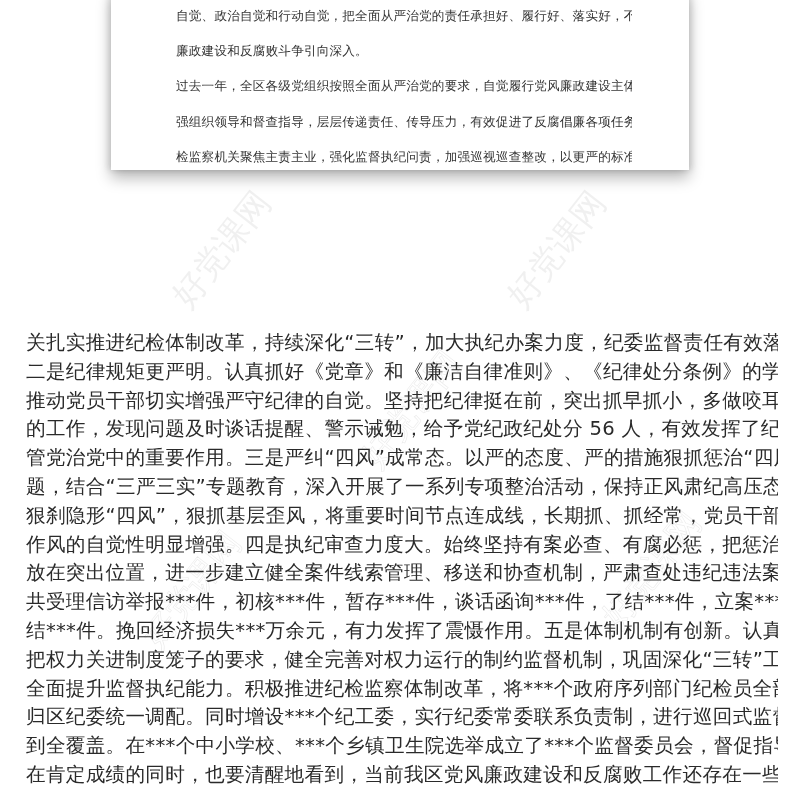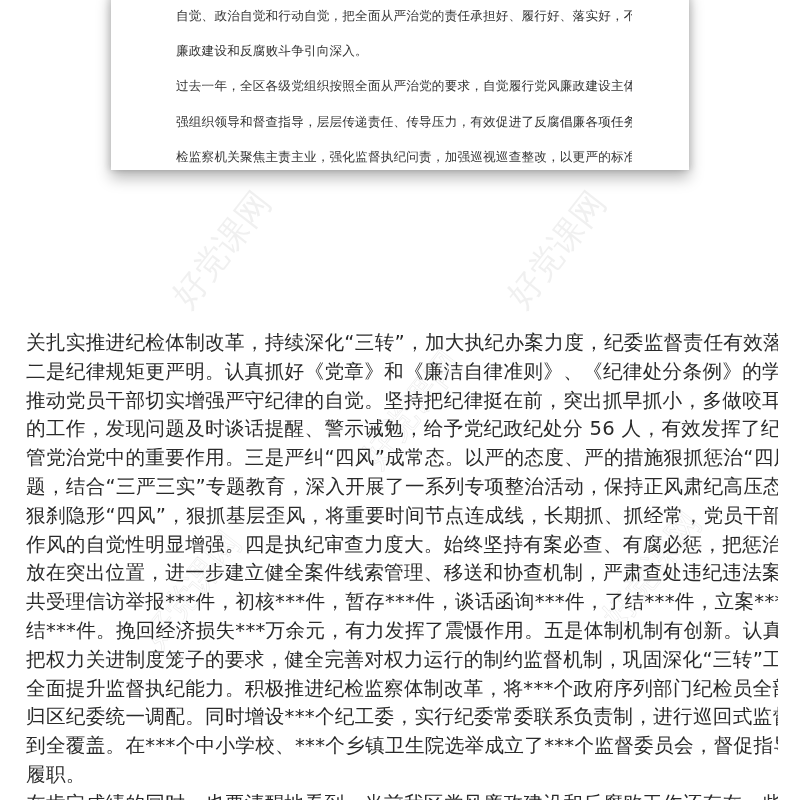--- a/index.html
+++ b/index.html
@@ -60,21 +60,20 @@
   <p>题，结合“三严三实”专题教育，深入开展了一系列专项整治活动，保持正风肃纪高压态势，</p>
   <p>狠刹隐形“四风”，狠抓基层歪风，将重要时间节点连成线，长期抓、抓经常，党员干部改进</p>
   <p>作风的自觉性明显增强。四是执纪审查力度大。始终坚持有案必查、有腐必惩，把惩治腐败</p>
   <p>放在突出位置，进一步建立健全案件线索管理、移送和协查机制，严肃查处违纪违法案件。</p>
   <p>共受理信访举报***件，初核***件，暂存***件，谈话函询***件，了结***件，立案***件，审</p>
   <p>结***件。挽回经济损失***万余元，有力发挥了震慑作用。五是体制机制有创新。认真落实</p>
   <p>把权力关进制度笼子的要求，健全完善对权力运行的制约监督机制，巩固深化“三转”工作，</p>
   <p>全面提升监督执纪能力。积极推进纪检监察体制改革，将***个政府序列部门纪检员全部收</p>
   <p>归区纪委统一调配。同时增设***个纪工委，实行纪委常委联系负责制，进行巡回式监督，达</p>
   <p>到全覆盖。在***个中小学校、***个乡镇卫生院选举成立了***个监督委员会，督促指导认真</p>
-  <p>履职。</p>
   <p>在肯定成绩的同时，也要清醒地看到，当前我区党风廉政建设和反腐败工作还存在一些问题</p>
 </div>
 
 <div class="watermark" style="left:180px; top:280px;">好党课网</div>
 <div class="watermark" style="left:515px; top:280px;">好党课网</div>
 <div class="watermark outline" style="left:370px; top:440px;">好党课网</div>
 <div class="watermark outline" style="left:610px; top:600px;">好党课网</div>
 <div class="watermark outline" style="left:150px; top:620px;">好党课网</div>
 
 </body></html>

